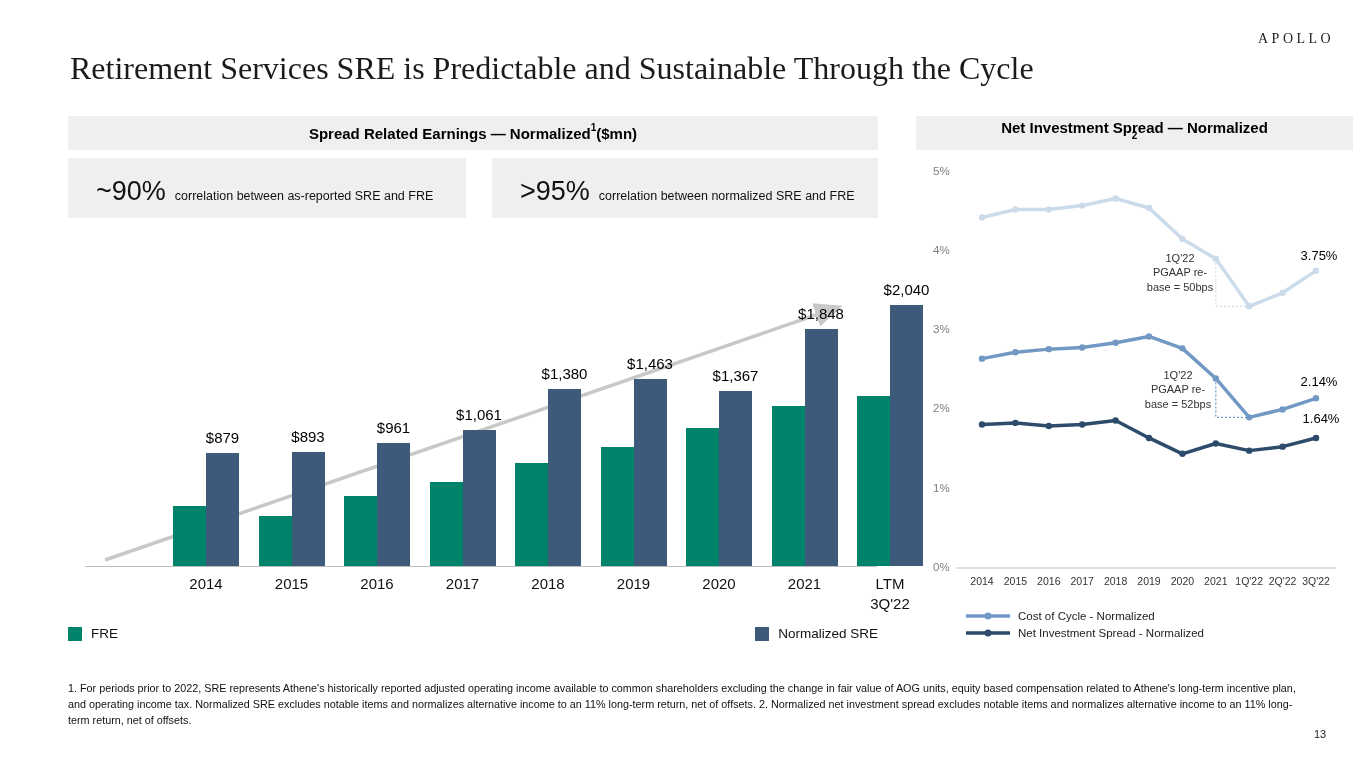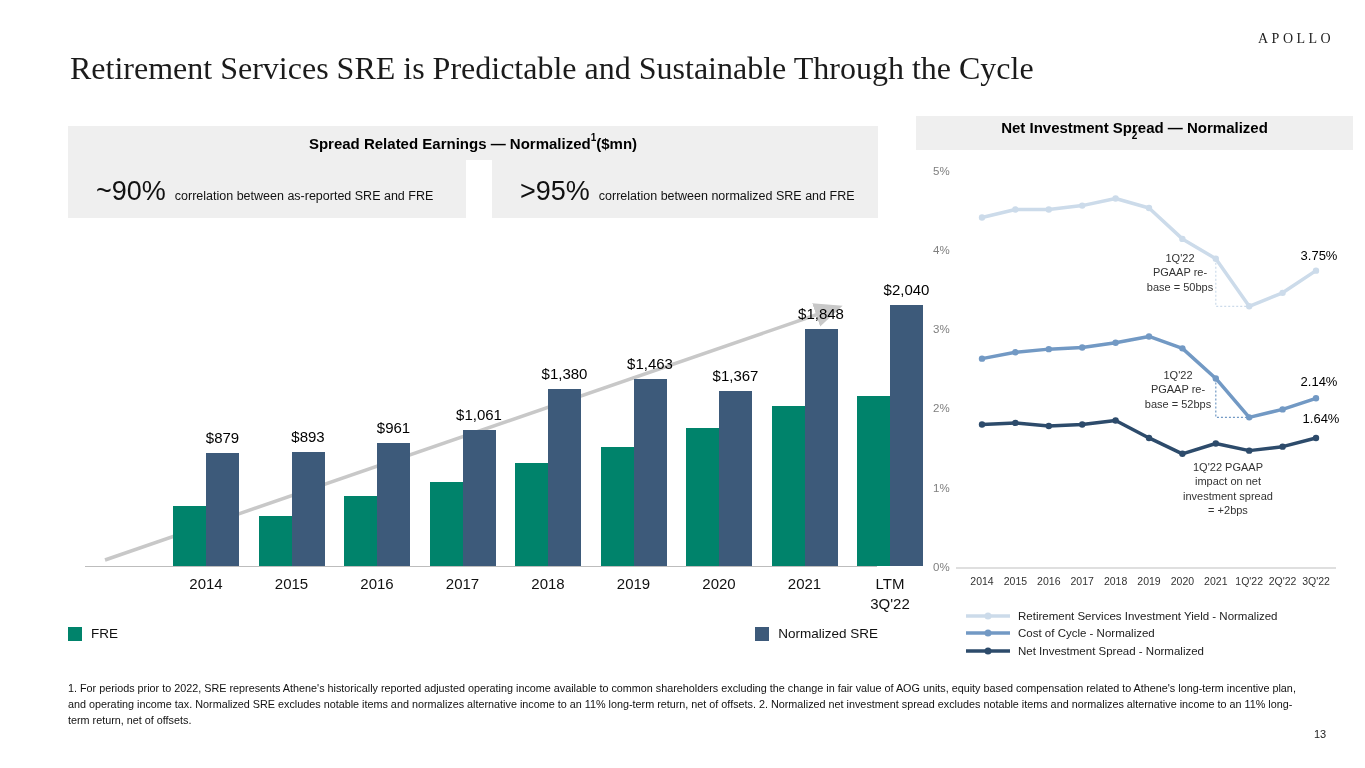--- a/index.html
+++ b/index.html
@@ -5,21 +5,21 @@
   html,body{margin:0;padding:0;background:#fff;}
   .slide{position:relative;width:1365px;height:768px;background:#fff;overflow:hidden;
          font-family:"Liberation Sans",sans-serif;color:#111;}
   .logo{position:absolute;left:1258px;top:31px;font-family:"Liberation Serif",serif;
         font-size:14px;letter-spacing:3.5px;color:#222;}
   .title{position:absolute;left:70px;top:50px;width:1150px;font-family:"Liberation Serif",serif;
          font-size:32px;font-weight:400;color:#1b1b1b;}
   .hdr{position:absolute;background:#EFEFEF;display:flex;align-items:center;justify-content:center;
        font-weight:bold;font-size:15px;color:#000;}
   .hdr .sup{font-size:10px;position:relative;top:-6px;}
-  .hdr-left{left:68px;top:116px;width:810px;height:34px;margin-top:10px;}
+  .hdr-left{left:68px;top:116px;width:810px;height:34px;}
   .hdr-right{left:916px;top:116px;width:437px;height:34px;flex-direction:column;}
   .statbox{position:absolute;top:158px;height:60px;background:#EFEFEF;display:flex;
            align-items:baseline;padding-left:28px;box-sizing:border-box;padding-top:18px;}
   .statbox.b1{left:68px;width:398px;}
   .statbox.b2{left:492px;width:386px;}
   .statval{font-size:27px;color:#111;}
   .stattext{font-size:12.5px;margin-left:9px;color:#111;}
   #bar-plot{position:absolute;left:68px;top:230px;width:810px;height:425px;}
   .axisline{position:absolute;left:17px;top:336px;width:792px;height:1px;background:#BDBDBD;}
   .bar{position:absolute;}
@@ -175,39 +175,26 @@
     <div class="ann" style="left:214px;top:91px;width:100px">
       <div>1Q'22</div>
       <div>PGAAP re-</div>
       <div>base = 50bps</div>
     </div>
     <div class="ann" style="left:212px;top:208px;width:100px">
       <div>1Q'22</div>
       <div>PGAAP re-</div>
       <div>base = 52bps</div>
     </div>
-    <div class="ann" style="left:258px;top:300px;width:108px">
-      <div>1Q'22 PGAAP</div>
-      <div>impact on net</div>
-      <div>investment spread</div>
-      <div>= +2bps</div>
-    </div>
 
     <div class="endlabel" style="left:371px;top:88px">3.75%</div>
     <div class="endlabel" style="left:371px;top:214px">2.14%</div>
     <div class="endlabel" style="left:373px;top:251px">1.64%</div>
 
     <div id="line-legend">
-        <div class="legend-row">
-          <svg width="44" height="10">
-            <line x1="0" y1="5" x2="44" y2="5" stroke="#CCDBEA" stroke-width="3.5"></line>
-            <circle cx="22" cy="5" r="3.5" fill="#CCDBEA"></circle>
-          </svg>
-          <div>Retirement Services Investment Yield - Normalized</div>
-        </div>
         <div class="legend-row">
           <svg width="44" height="10">
             <line x1="0" y1="5" x2="44" y2="5" stroke="#7299C4" stroke-width="3.5"></line>
             <circle cx="22" cy="5" r="3.5" fill="#7299C4"></circle>
           </svg>
           <div>Cost of Cycle - Normalized</div>
         </div>
         <div class="legend-row">
           <svg width="44" height="10">
             <line x1="0" y1="5" x2="44" y2="5" stroke="#2D4B6B" stroke-width="3.5"></line>

